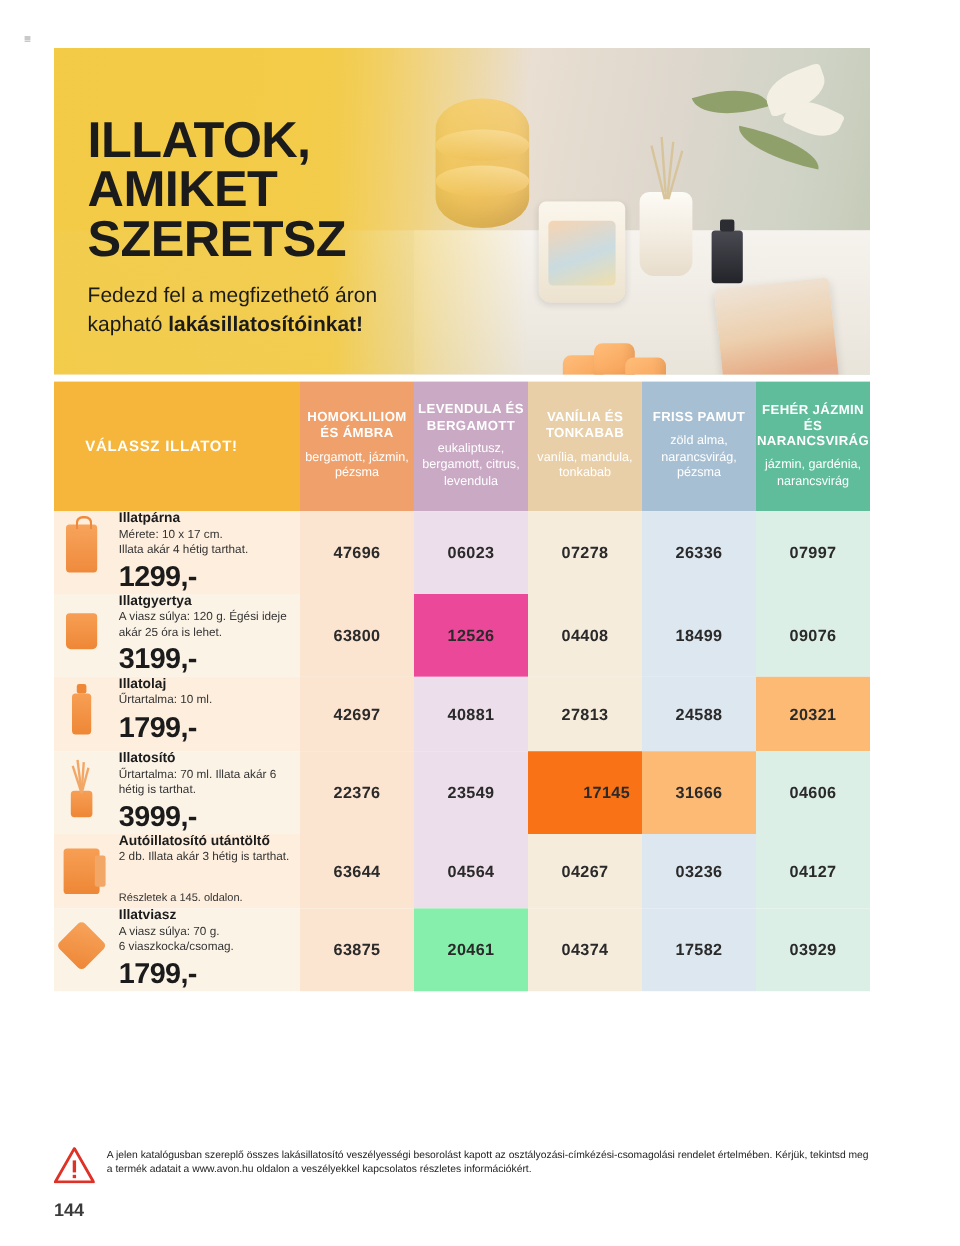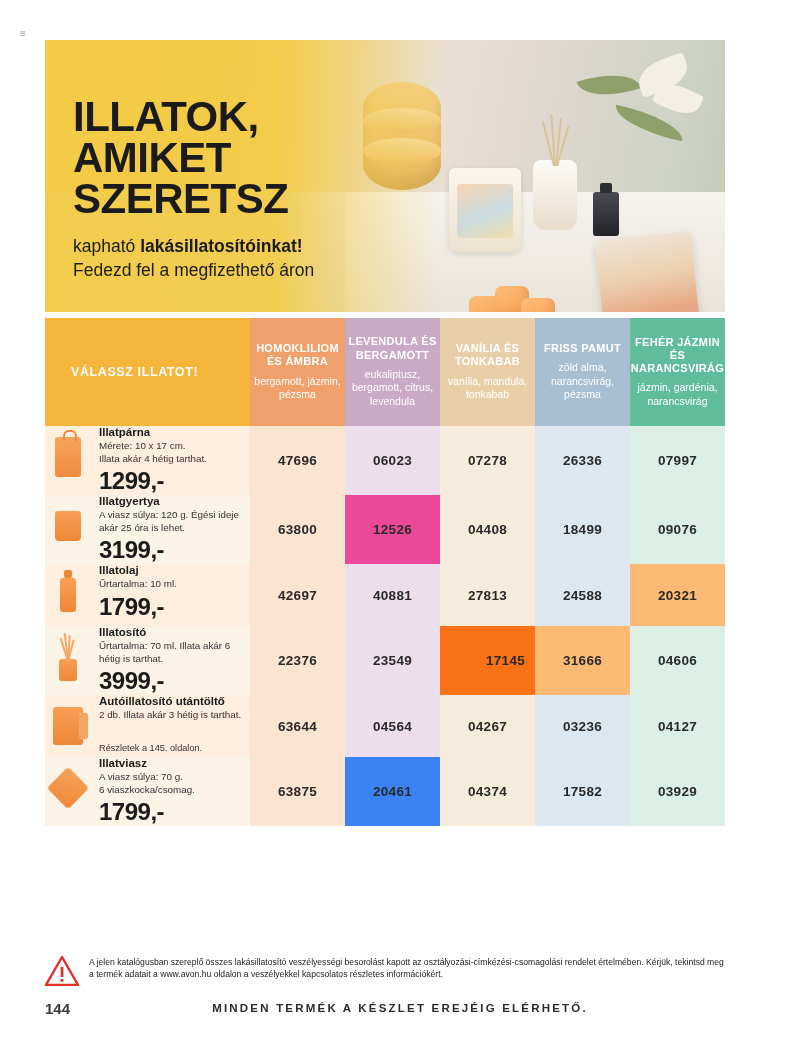--- a/index.html
+++ b/index.html
@@ -327,24 +327,24 @@
       <div class="hero-scrim"></div>
     </div>
 
     <div class="hero-text">
       <h1 class="hero-title">
         <span>ILLATOK,</span>
         <span>AMIKET</span>
         <span>SZERETSZ</span>
       </h1>
       <div class="hero-sub">
+        <div>Fedezd fel a megfizethető áron</div>
         <div>
           <span>kapható </span><b>lakásillatosítóinkat!</b>
         </div>
-        <div>Fedezd fel a megfizethető áron</div>
       </div>
     </div>
   </div>
 
   <table class="table">
     <colgroup>
       <col style="width:205px">
       <col style="width:95px">
       <col style="width:95px">
       <col style="width:95px">
@@ -487,34 +487,33 @@
               </div>
               <div class="prod-body">
                 <div class="prod-title">Illatviasz</div>
                 <div class="prod-desc" style="white-space: pre-line;">A viasz súlya: 70 g.
 6 viaszkocka/csomag.</div>
                 <div class="prod-price">1799,-</div>
               </div>
             </div>
           </td>
           <td class="code" style="background: rgb(251, 228, 208);">63875</td>
-          <td class="code" style="background: #3b82f6;">20461</td>
+          <td class="code" style="background: #86efac;">20461</td>
           <td class="code" style="background: rgb(246, 236, 220);">04374</td>
           <td class="code" style="background: rgb(221, 231, 239);">17582</td>
           <td class="code" style="background: rgb(220, 239, 231);">03929</td>
         </tr>
       </tbody>
   </table>
 
   <div class="warn">
     <div class="warn-tri">
       <svg width="34" height="30" viewBox="0 0 34 30">
         <polygon points="17,1 33,29 1,29" fill="#ffffff" stroke="#e03127" stroke-width="2.4" stroke-linejoin="round"></polygon>
         <rect x="15.6" y="11" width="2.8" height="10" fill="#e03127"></rect>
         <rect x="15.6" y="23" width="2.8" height="2.8" fill="#e03127"></rect>
       </svg>
     </div>
     <div class="warn-text">A jelen katalógusban szereplő összes lakásillatosító veszélyességi besorolást kapott az osztályozási-címkézési-csomagolási rendelet értelmében. Kérjük, tekintsd meg a termék adatait a www.avon.hu oldalon a veszélyekkel kapcsolatos részletes információkért.</div>
   </div>
 
   <div class="page-num">144</div>
-  <div class="footer-slogan">MINDEN TERMÉK A KÉSZLET EREJÉIG ELÉRHETŐ.</div>
 </div>
 
 </body></html>

